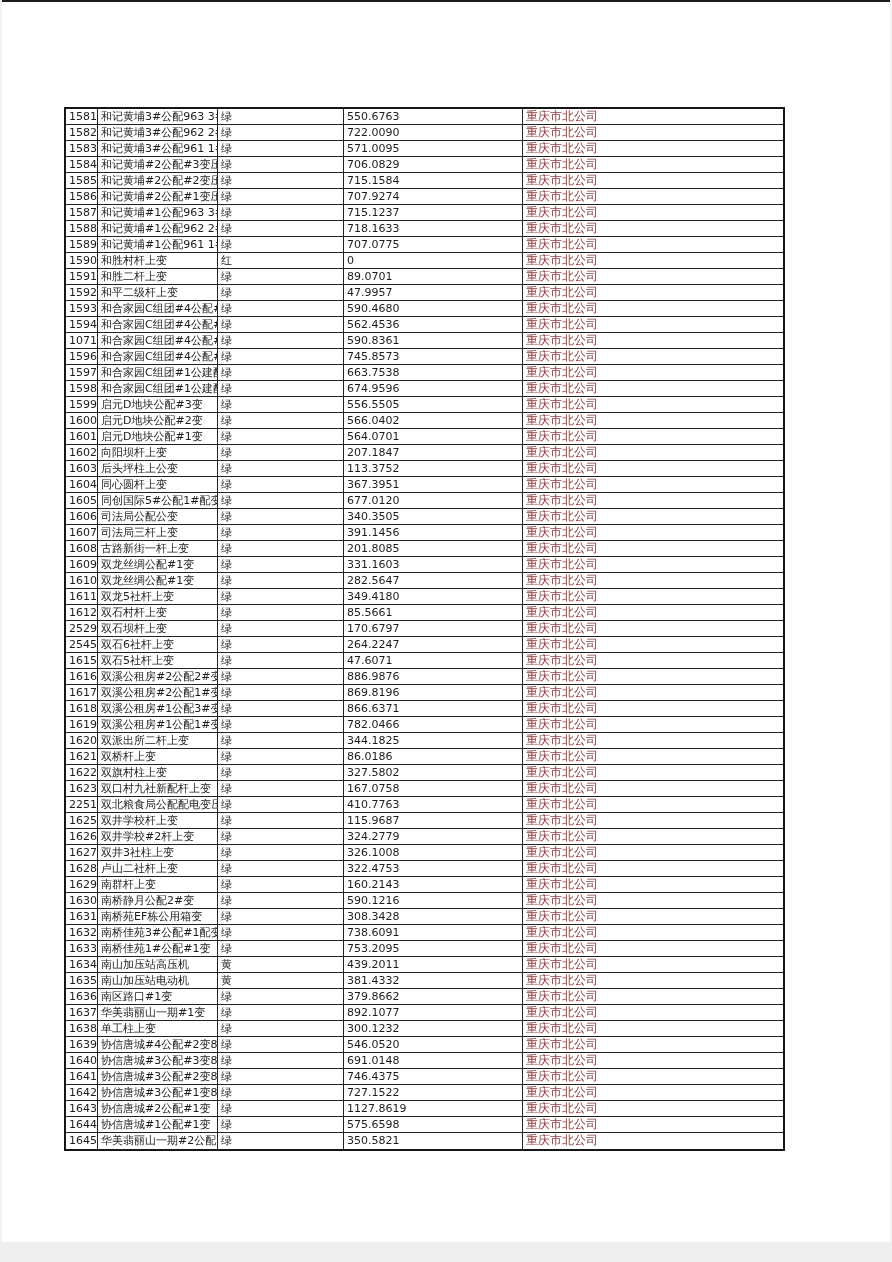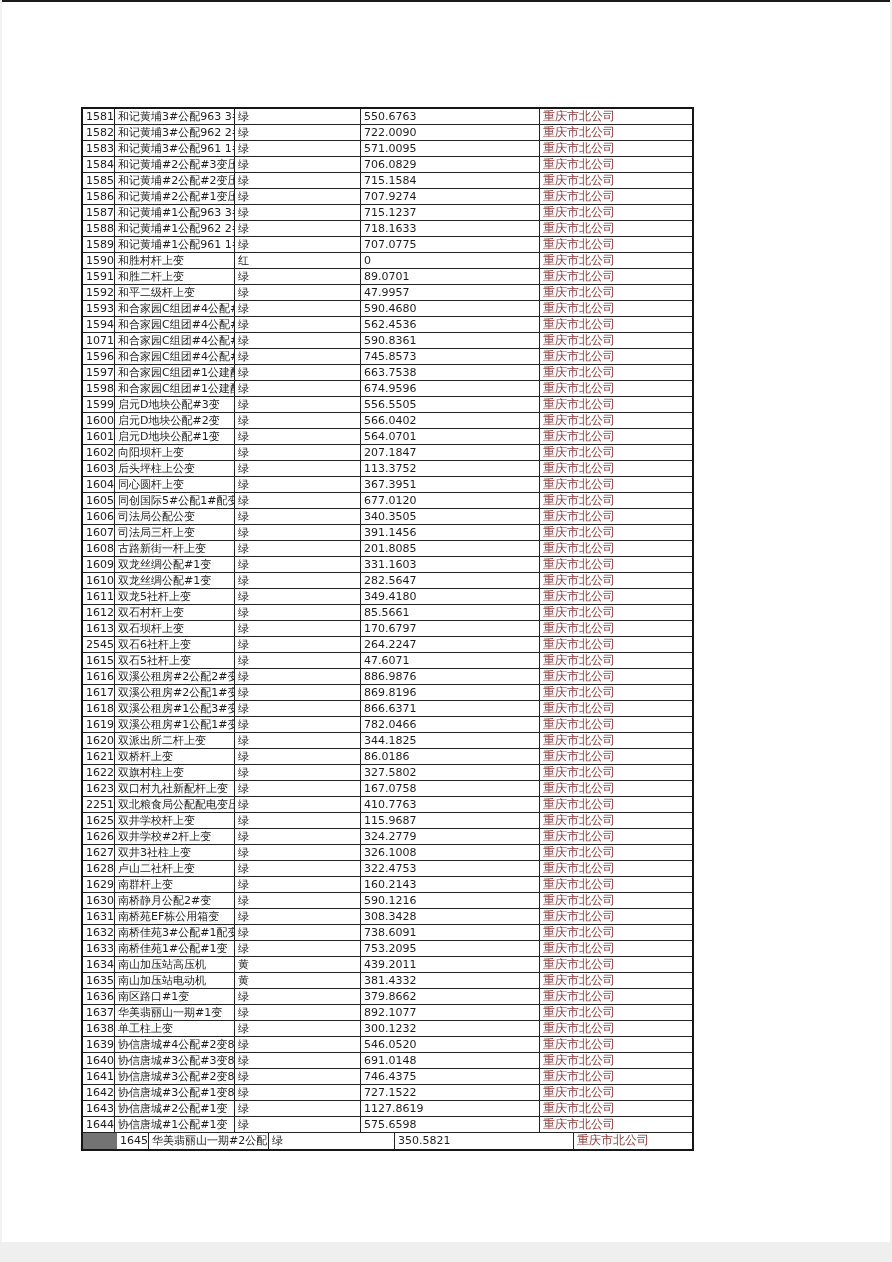--- a/index.html
+++ b/index.html
@@ -31,37 +31,36 @@
     top: 0; left: 0; width: 2px; height: 100%;
     background: #f2f2f2;
   }
   .side-shade-right {
     position: absolute;
     top: 0; right: 0; width: 2px; height: 100%;
     background: #f2f2f2;
   }
   .power-table {
     position: absolute;
-    left: 81px;
+    left: 64px;
     top: 107px;
-    width: 613px;
+    width: 721px;
     box-sizing: border-box;
     border: 2px solid #161616;
-    background: #737373;
+    background: #be185d;
   }
   .trow {
     display: flex;
     height: 16px;
     box-sizing: border-box;
     border-bottom: 1px solid #222222;
     background: #ffffff;
   }
   .trow:last-child {
     border-bottom: none;
-    margin-left: 34px;
   }
   .cell {
     box-sizing: border-box;
     border-right: 1px solid #222222;
     padding: 0 0 0 3px;
     font-size: 11px;
     line-height: 15px;
     color: #1c1c1c;
     white-space: nowrap;
     overflow: hidden;
@@ -305,21 +304,21 @@
     <div class="cell company">重庆市北公司</div>
   </div>
     <div class="trow">
     <div class="cell id">1612</div>
     <div class="cell name">双石村杆上变</div>
     <div class="cell status">绿</div>
     <div class="cell value">85.5661</div>
     <div class="cell company">重庆市北公司</div>
   </div>
     <div class="trow">
-    <div class="cell id">1613</div>
+    <div class="cell id">2529</div>
     <div class="cell name">双石坝杆上变</div>
     <div class="cell status">绿</div>
     <div class="cell value">170.6797</div>
     <div class="cell company">重庆市北公司</div>
   </div>
     <div class="trow">
     <div class="cell id">2545</div>
     <div class="cell name">双石6社杆上变</div>
     <div class="cell status">绿</div>
     <div class="cell value">264.2247</div>

